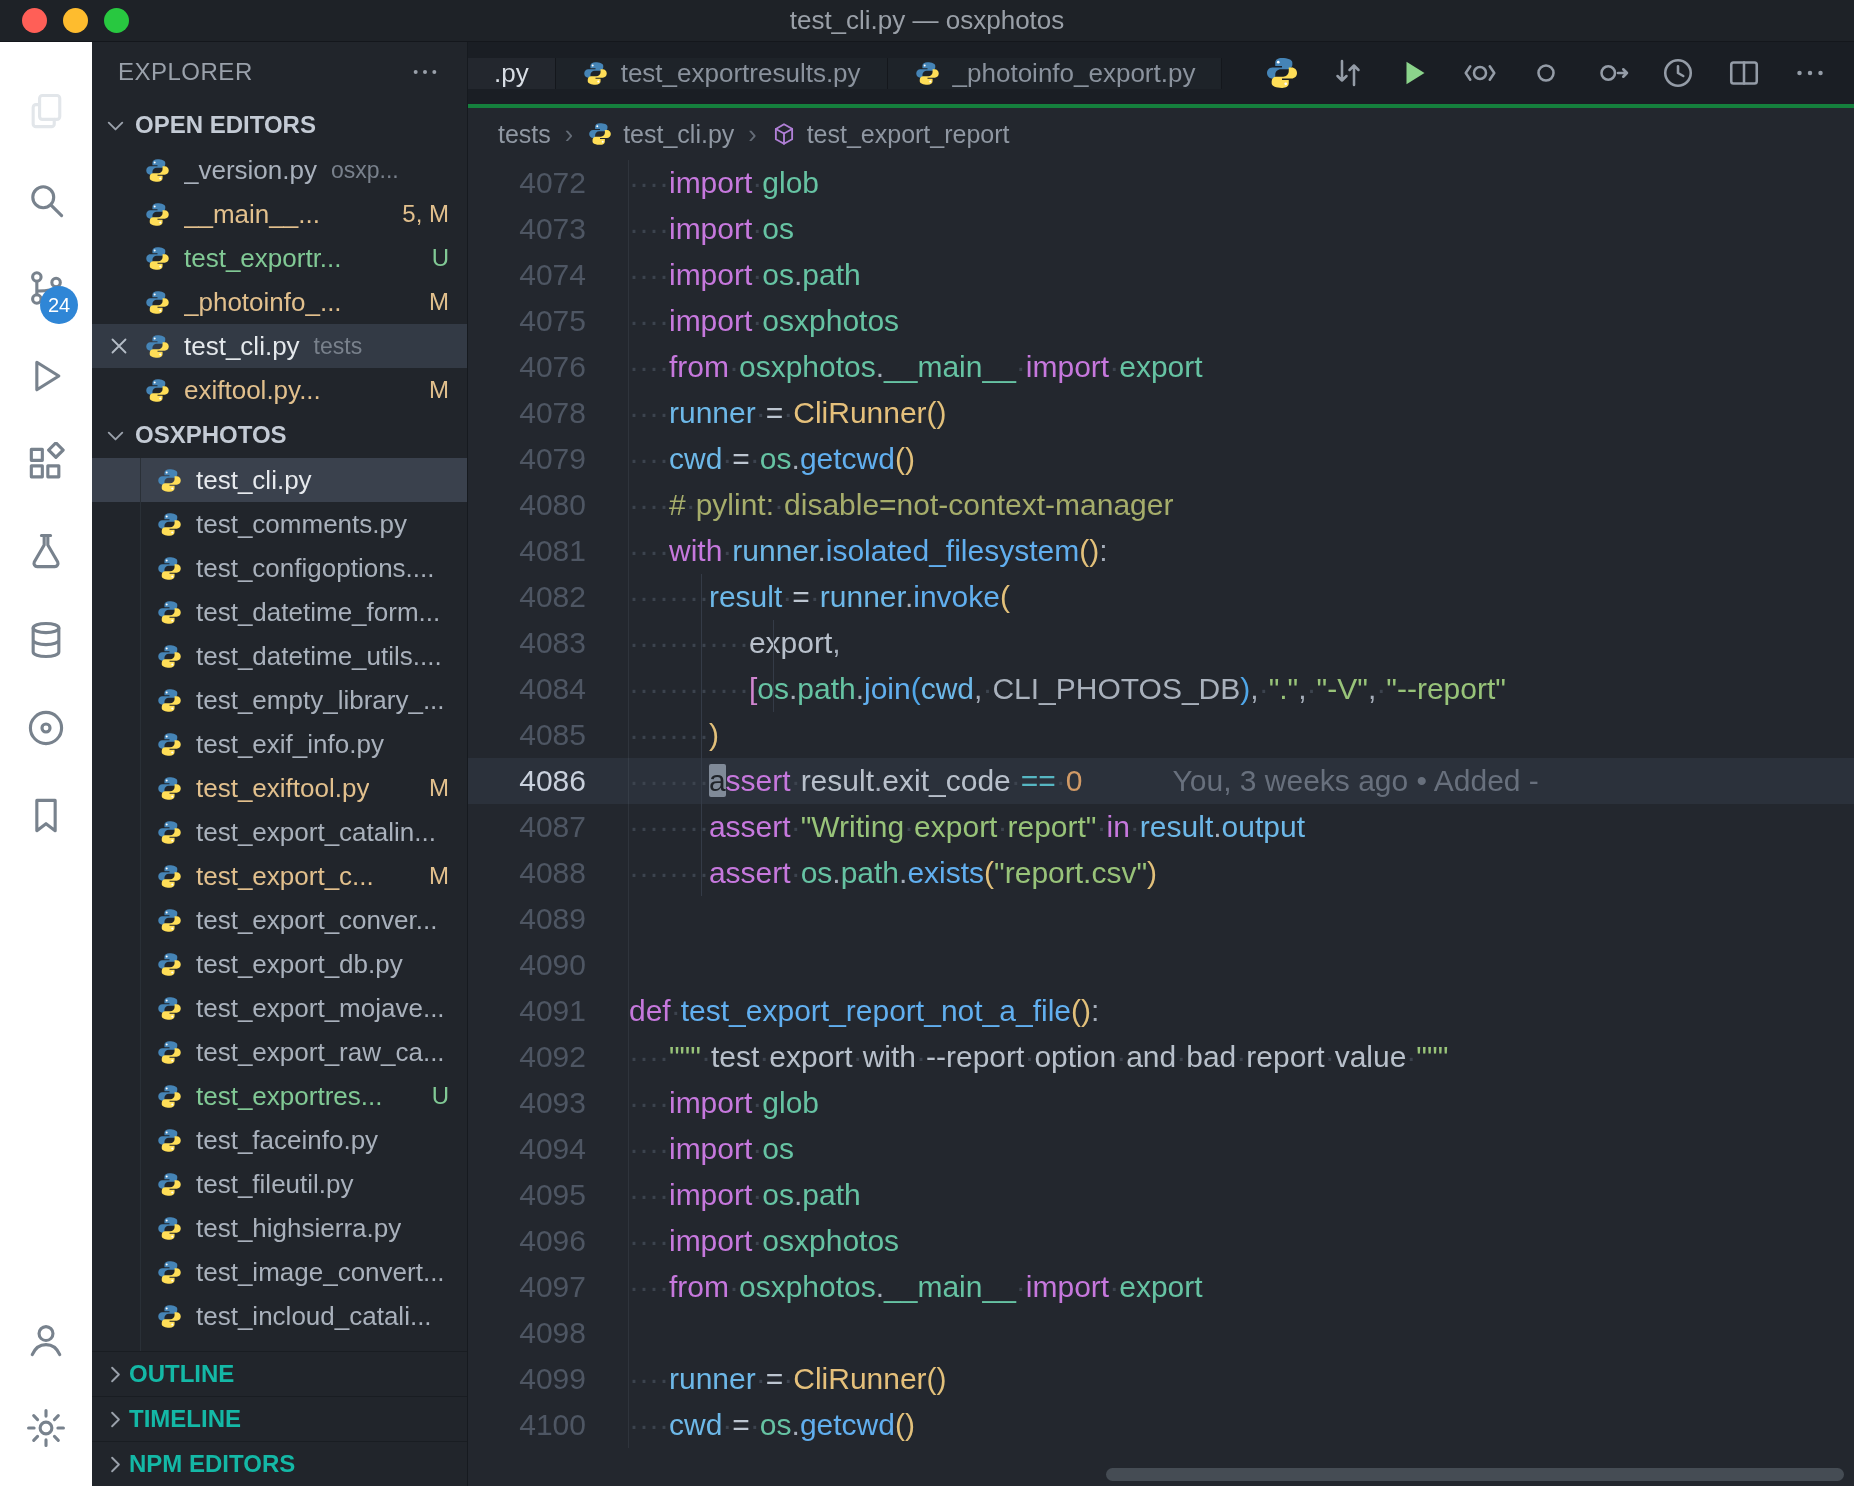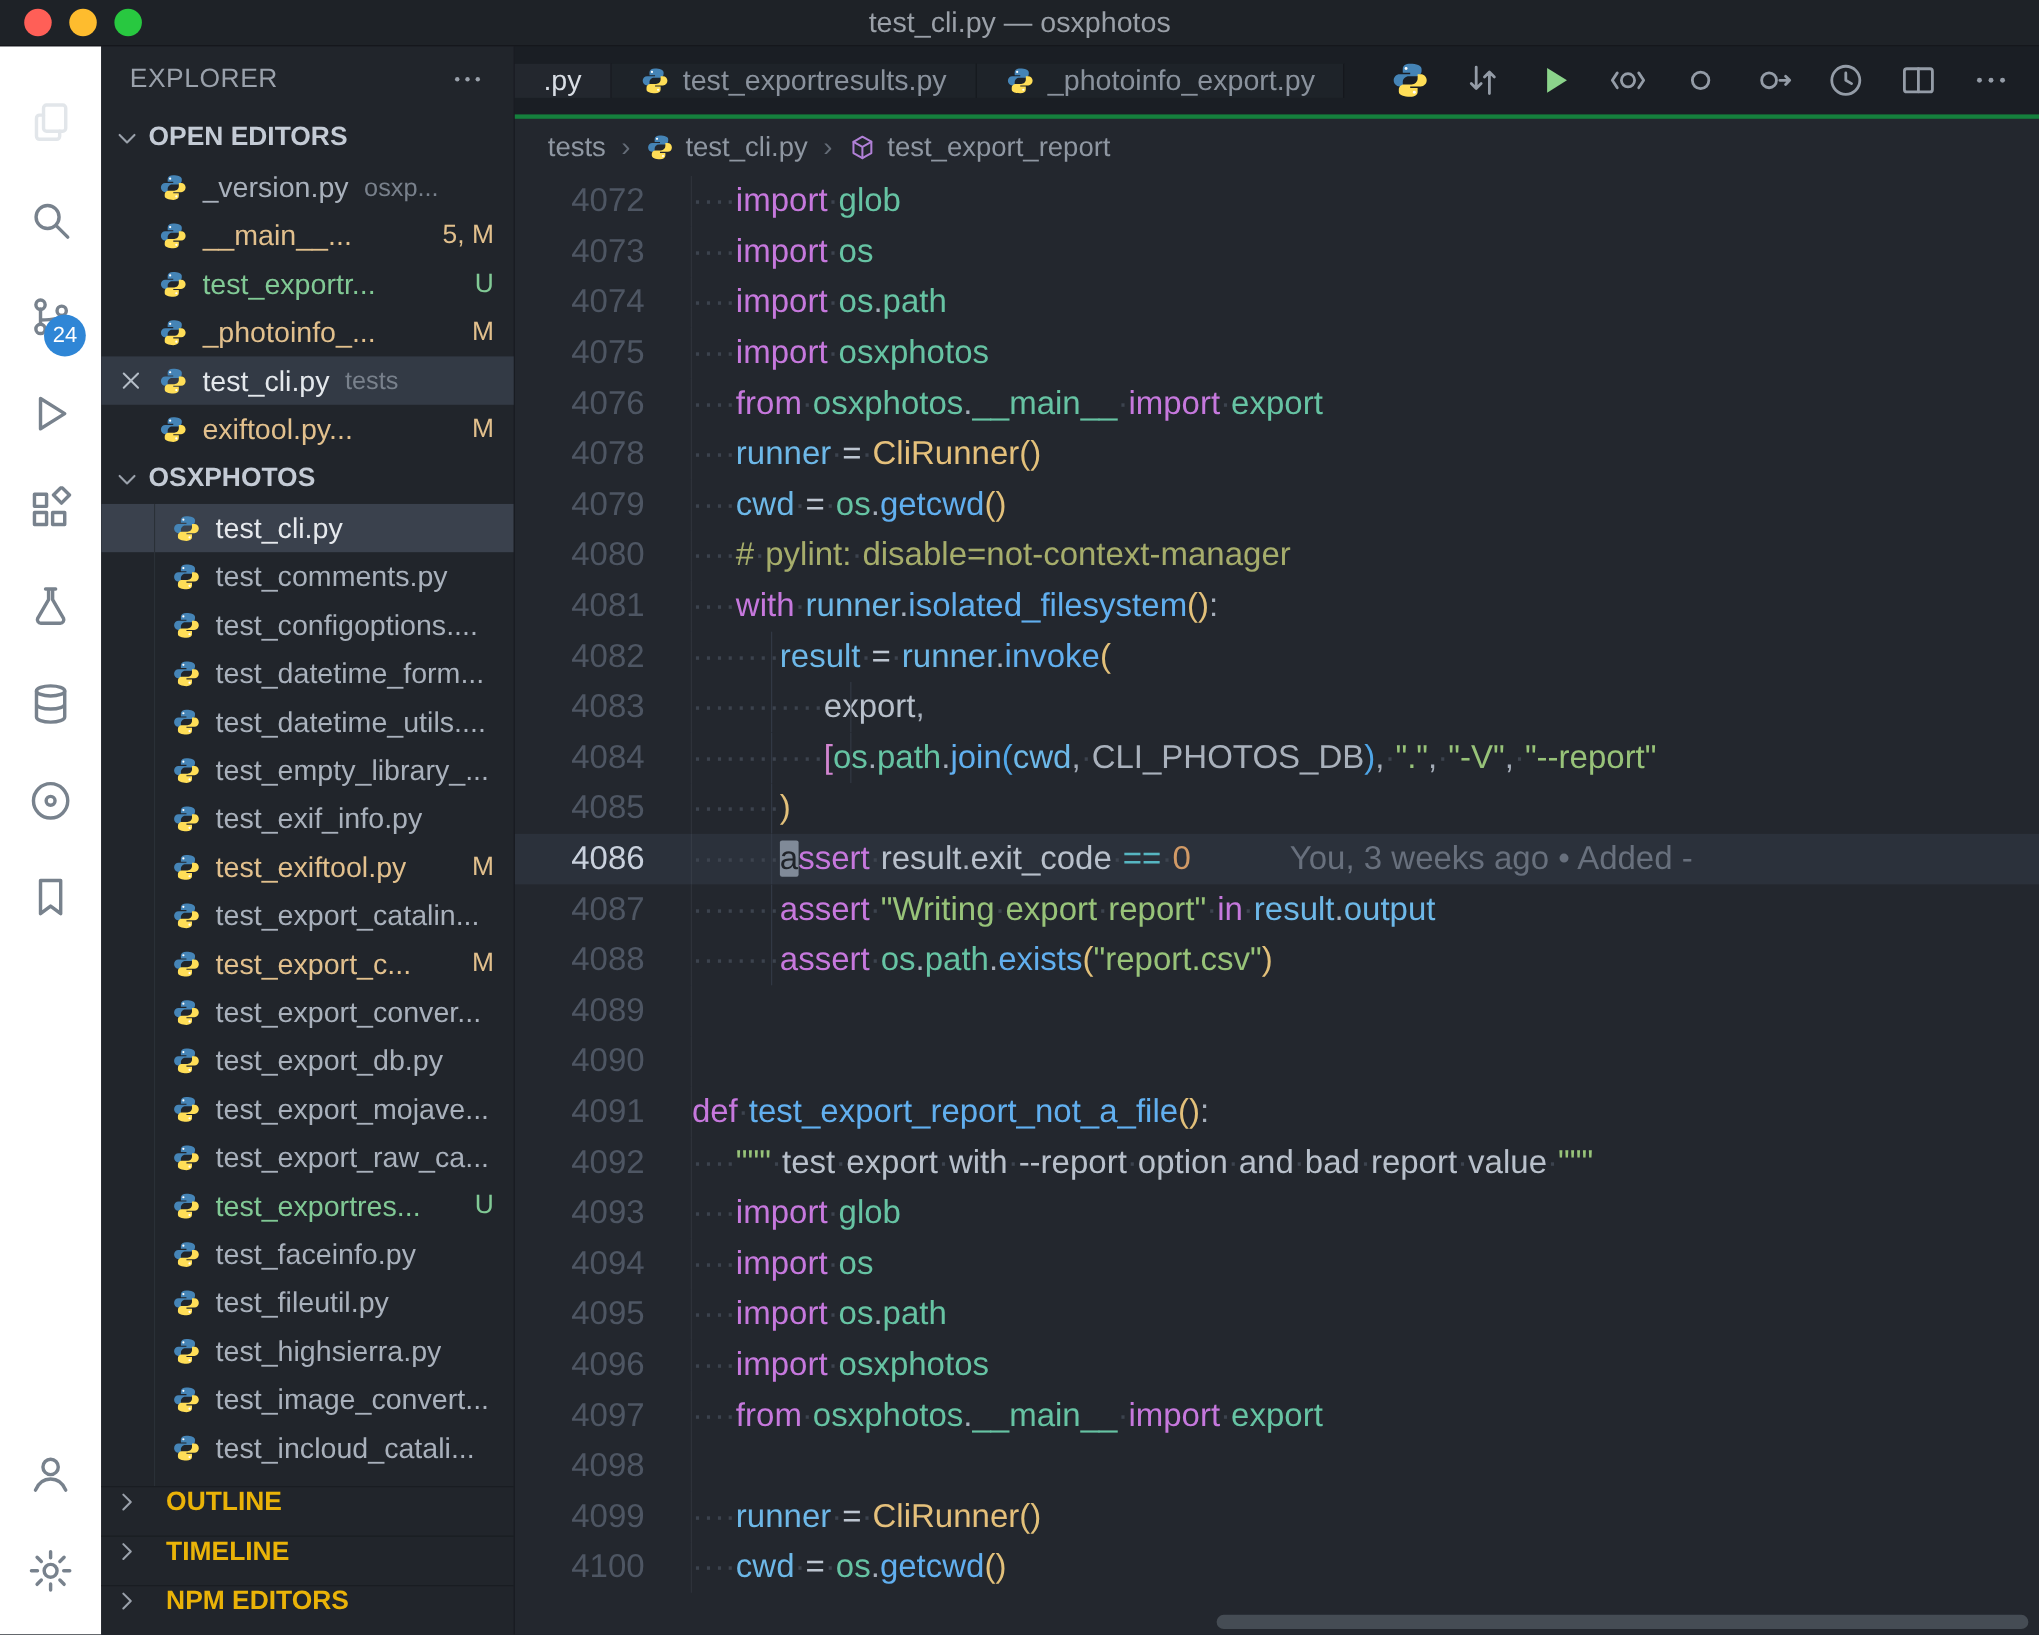--- a/index.html
+++ b/index.html
@@ -39,21 +39,21 @@
   .label.modified{color:#e2c08d}
   .label.untracked{color:#81c995}
   .desc{margin-left:14px;color:#79818c;font-size:23px;white-space:nowrap}
   .row-badge{margin-left:auto;font-size:24px;padding-left:10px}
   .row-badge.modified{color:#e2c08d}
   .row-badge.untracked{color:#81c995}
   #tree{flex:1;min-height:0;overflow:hidden;position:relative}
   #tree::before{content:"";position:absolute;left:48px;top:0;bottom:0;width:1px;background:#2a3037}
   .tree-row{height:44px;display:flex;align-items:center;padding:0 18px 0 64px;font-size:26px;color:#a9b1bc;cursor:pointer}
   .tree-row.selected{background:#3a414d;color:#e6e9ed}
-  .collapse-row{height:45px;flex:none;display:flex;gap:22px;padding-left:10px;font-weight:bold;color:#eab308;font-size:24px;border-top:1px solid #191d22;cursor:pointer}
+  .collapse-row{height:45px;flex:none;display:flex;align-items:center;gap:0;padding-left:10px;font-weight:bold;color:#14b8a6;font-size:24px;border-top:1px solid #191d22;cursor:pointer}
 
   
   .editor-col{flex:1;display:flex;flex-direction:column;min-width:0;background:#23272e}
   .tabbar{height:66px;flex:none;background:#1a1e24;display:flex;align-items:center;border-bottom:4px solid #15803d}
   #tabs{display:flex}
   .tab{display:flex;align-items:center;gap:12px;padding:0 26px;background:#1e2329;border-right:1px solid #14171c;color:#8a929d;font-size:26px;cursor:pointer;white-space:nowrap}
   .tab.active{background:#23272e;color:#d8dde4}
   .tab-icon{width:27px;height:27px;flex:none}
   .tab-actions{margin-left:auto;display:flex;align-items:center;gap:30px;padding-right:26px;color:#949ca7}
   .action-icon{width:36px;height:36px;cursor:pointer;flex:none}

